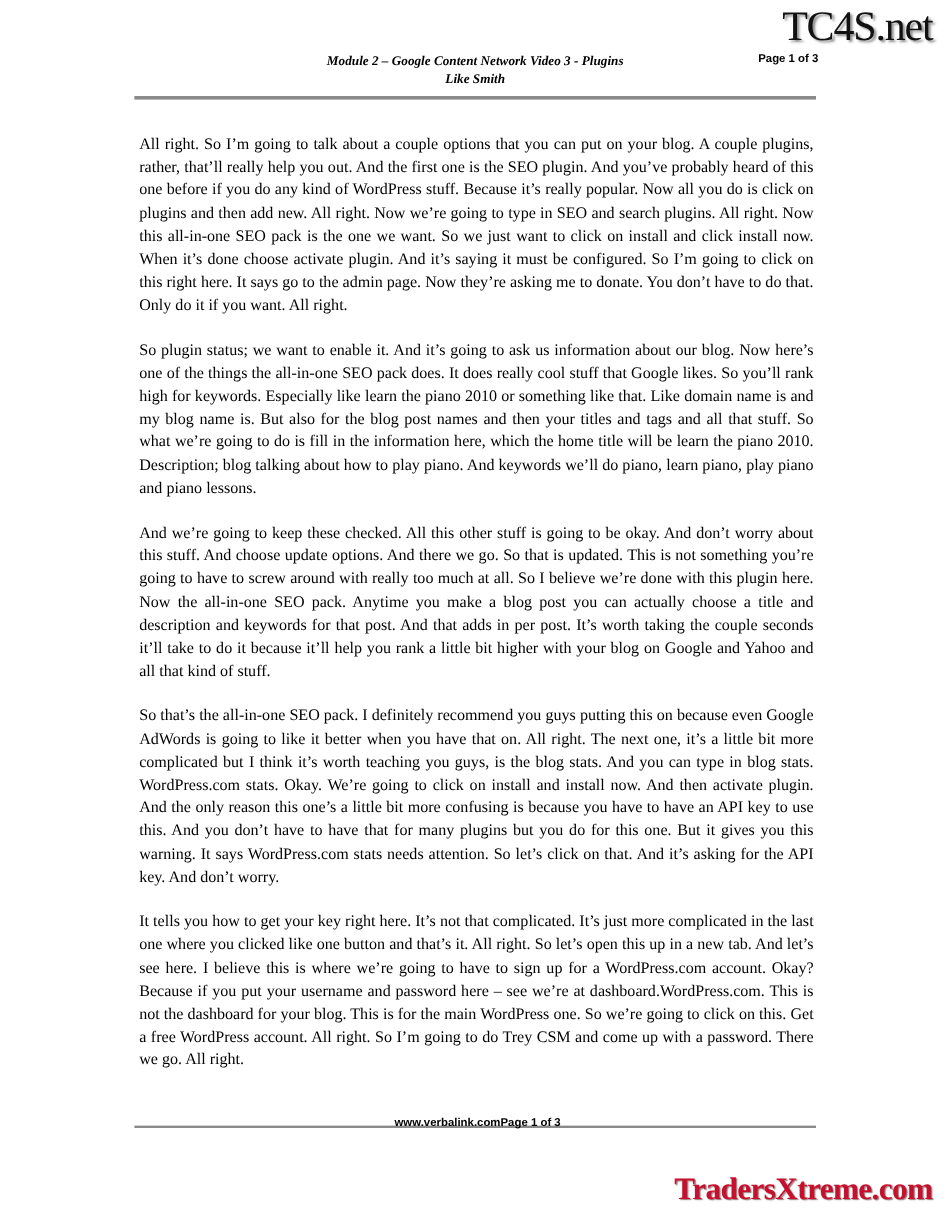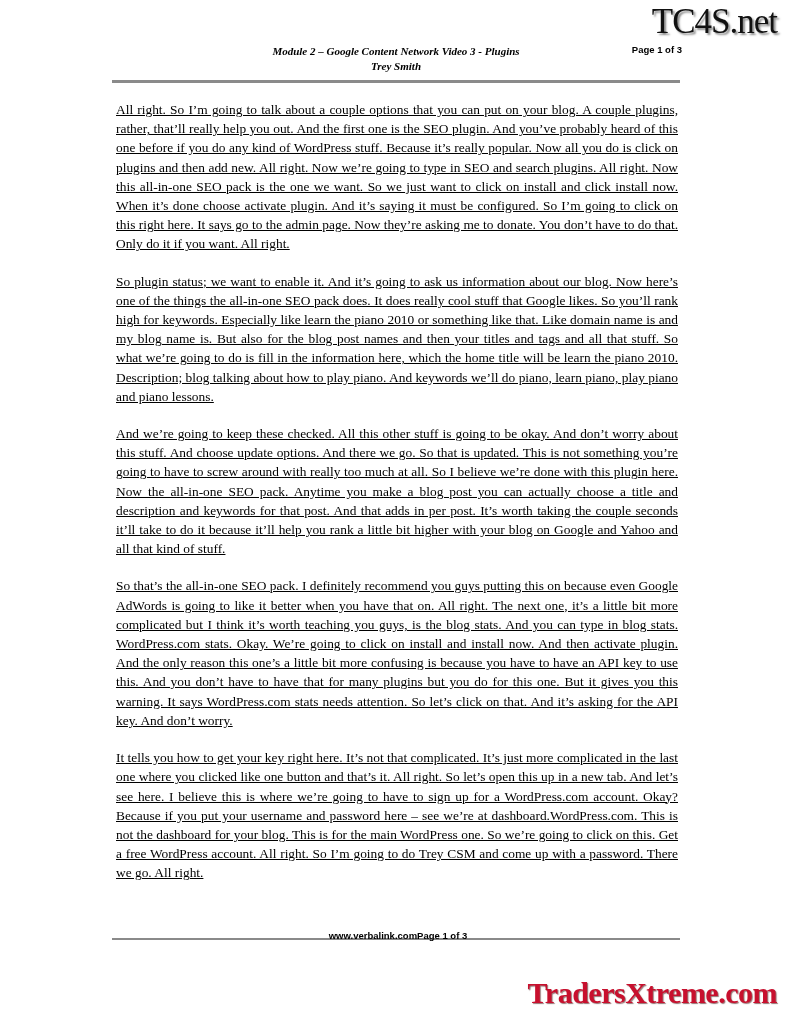--- a/index.html
+++ b/index.html
@@ -76,24 +76,23 @@
     top: 96px;
     left: 116px;
     width: 562px;
     font-family: "Liberation Serif", serif;
     font-size: 13.4px;
     line-height: 19.2px;
     text-align: left;
     color: #000000;
   }
   .body-col p {
-    margin: 4px 0 18px 0;
+    margin: 14px 0 18px 0;
     text-align: justify;
     text-justify: inter-word;
-    text-decoration: underline;
   }
   .body-col p:last-child { margin-bottom: 0; }
 
   
   .footer {
     position: absolute;
     top: 930px;
     left: 116px;
     width: 564px;
     font-family: "Liberation Sans", sans-serif;
@@ -117,38 +116,38 @@
     -webkit-text-stroke: 0.6px #7a0a18;
     white-space: nowrap;
   }
 
   .traders-watermark {
     position: absolute;
     top: 976px;
     right: 14px;
     font-family: "Liberation Serif", serif;
     font-weight: bold;
-    font-size: 30px;
+    font-size: 26px;
     letter-spacing: -0.5px;
     color: #c8102e;
     text-shadow: 1px 1px 1px rgba(60,0,0,0.55);
     white-space: nowrap;
   }
 </style>
 </head>
 <body>
 
 <div class="page">
 
   <div class="tc4s-watermark">TC4S.net</div>
 
   <div class="header">
     <div class="header-center">
       <div>Module 2 – Google Content Network Video 3 - Plugins</div>
-      <div>Trey Smith</div>
+      <div>Like Smith</div>
     </div>
     <div class="header-right">Page 1 of 3</div>
   </div>
 
   <div class="rule rule-top"></div>
 
   <div class="body-col">
     <p>All right.  So I’m going to talk about a couple options that you can put on your blog.  A couple plugins, rather, that’ll really help you out.  And the first one is the SEO plugin.  And you’ve probably heard of this one before if you do any kind of WordPress stuff.  Because it’s really popular.  Now all you do is click on plugins and then add new.  All right.  Now we’re going to type in SEO and search plugins.  All right.  Now this all-in-one SEO pack is the one we want.  So we just want to click on install and click install now.  When it’s done choose activate plugin.  And it’s saying it must be configured.  So I’m going to click on this right here.  It says go to the admin page.  Now they’re asking me to donate.  You don’t have to do that.  Only do it if you want.  All right.</p>
     <p>So plugin status; we want to enable it.  And it’s going to ask us information about our blog.  Now here’s one of the things the all-in-one SEO pack does.  It does really cool stuff that Google likes.  So you’ll rank high for keywords.  Especially like learn the piano 2010 or something like that.  Like domain name is and my blog name is.  But also for the blog post names and then  your titles and tags and all that stuff.  So what we’re going to do is fill in the information here, which the home title will be learn the piano 2010.  Description; blog talking about how to play piano.  And keywords we’ll do piano, learn piano, play piano and piano lessons.</p>
     <p>And we’re going to keep these checked.  All this other stuff is going to be okay.  And don’t worry about this stuff.  And choose update options.  And there we go.  So that is updated.  This is not something you’re going to have to screw around with really too much at all.  So I believe we’re done with this plugin here.  Now the all-in-one SEO pack.  Anytime you make a blog post you can actually choose a title and description and keywords for that post.  And that adds in per post.  It’s worth taking the couple seconds it’ll take to do it because it’ll help you rank a little bit higher with your blog on Google and Yahoo and all that kind of stuff.</p>

